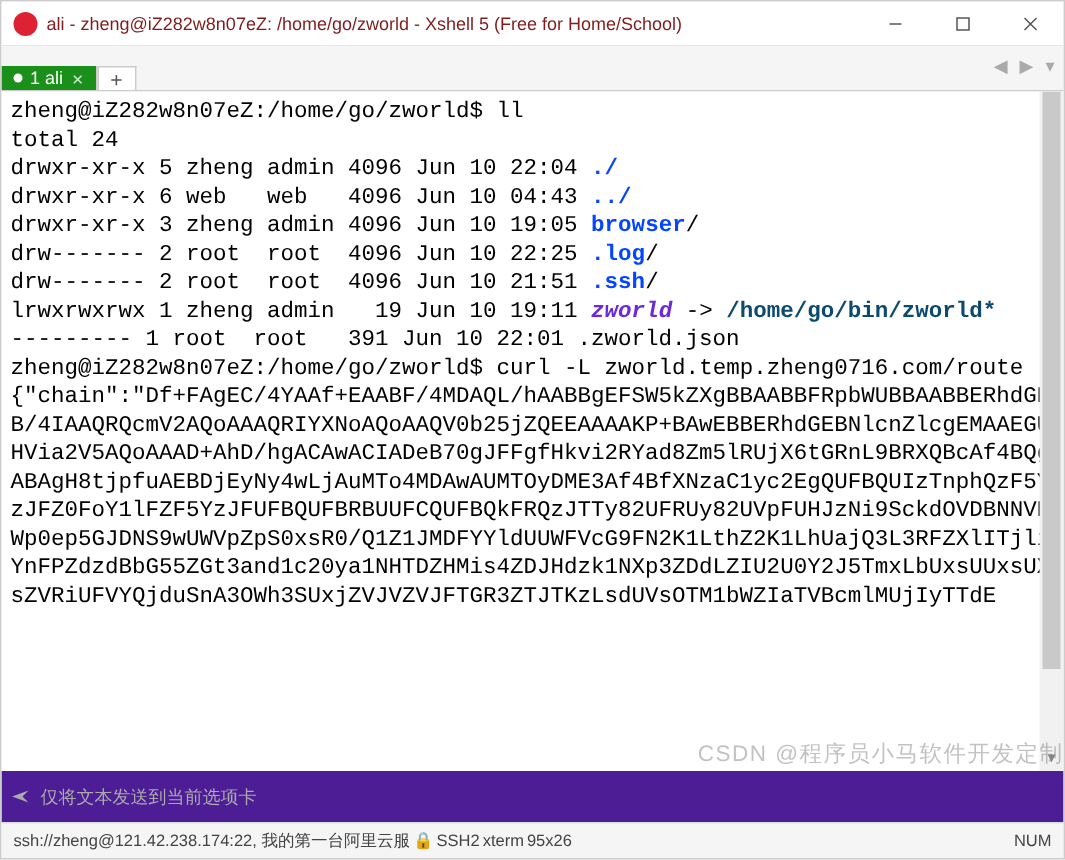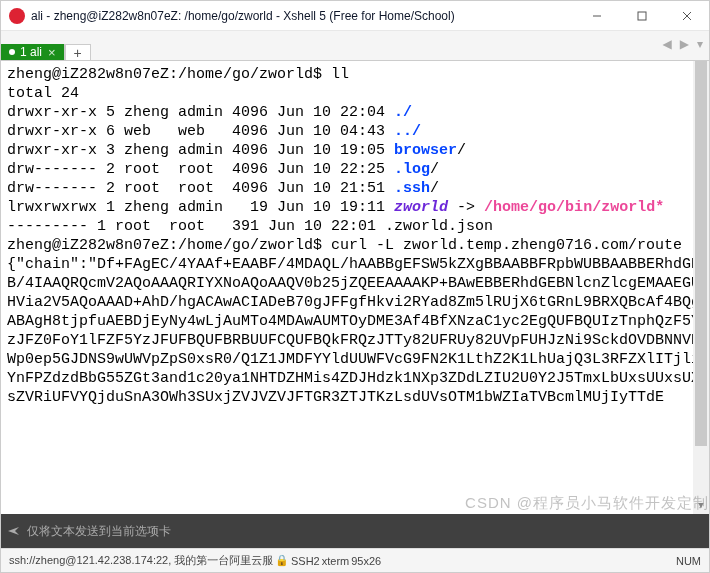--- a/index.html
+++ b/index.html
@@ -1,41 +1,41 @@
 <!DOCTYPE html>
 <html><head>
 <meta charset="utf-8">
 <style>
 * { margin:0; padding:0; box-sizing:border-box; }
 body { font-family:"Segoe UI",Tahoma,sans-serif; font-size:12px; background:#fff; width:710px; height:573px; display:flex; flex-direction:column; border:1px solid #ccc; overflow:hidden; }
 .titlebar { height:30px; background:#fff; display:flex; align-items:center; padding:0 0 0 8px; border-bottom:1px solid #e8e8e8; }
 .titlebar .app-icon { width:16px; height:16px; border-radius:50%; background:#d23; margin-right:6px; flex:0 0 auto; }
-.titlebar .title { color:#0f172a; font-size:12px; flex:1; white-space:nowrap; overflow:hidden; text-overflow:ellipsis; }
+.titlebar .title { color:#7f1d1d; font-size:12px; flex:1; white-space:nowrap; overflow:hidden; text-overflow:ellipsis; }
 .win-btns { display:flex; }
 .win-btn { width:45px; height:30px; display:flex; align-items:center; justify-content:center; color:#666; }
 .win-btn svg { width:10px; height:10px; stroke:#555; stroke-width:1; fill:none; }
 .tabbar { height:30px; background:#f5f5f5; display:flex; align-items:flex-end; border-bottom:1px solid #ccc; position:relative; }
 .tab { height:16px; display:flex; align-items:center; padding:0 8px; font-size:12px; border-right:1px solid #ccc; }
 .tab.active { background:#1a8f1a; color:#fff; }
 .tab .dot { width:6px; height:6px; border-radius:50%; background:#fff; margin-right:5px; }
 .tab .x { margin-left:6px; font-size:13px; opacity:0.8; }
 .tab.add { background:#fff; border:1px solid #ccc; border-bottom:none; width:26px; justify-content:center; font-size:14px; color:#555; }
 .tabbar .navs { position:absolute; right:6px; top:6px; display:flex; gap:8px; color:#aaa; font-size:12px; }
 .terminal { flex:1; background:#fff; color:#000; font-family:Consolas,"Courier New",monospace; font-size:15px; line-height:19px; padding:4px 6px; overflow:hidden; white-space:pre-wrap; word-break:break-all; position:relative; }
 .scrollbar { position:absolute; right:0; top:0; width:16px; height:100%; background:#f1f1f1; }
 .scrollbar .thumb { position:absolute; left:2px; right:2px; top:0; height:85%; background:#c9c9c9; }
 .scrollbar .arr { position:absolute; left:0; right:0; height:16px; display:flex; align-items:center; justify-content:center; color:#888; font-size:9px; }
 .scrollbar .arr.down { bottom:0; }
-.send { height:26px; background:#404040; color:#aaa; display:flex; align-items:center; padding:17px 6px; font-size:12px; }
+.send { height:26px; background:#4c1d95; color:#aaa; display:flex; align-items:center; padding:17px 6px; font-size:12px; }
 .send .send-icon { margin-right:6px; display:flex; }
 .status { height:24px; background:#f5f5f5; border-top:1px solid #ddd; display:flex; align-items:center; padding:0 8px; font-size:11px; color:#444; gap:2px; }
 .status .grow { flex:1; }
 .fg-blue { color:#0645ff; font-weight:bold; }
 .fg-cyan { color:#6d28d9; font-weight:bold;font-style:italic; }
-.fg-green { color:#ec4899; font-weight:bold;text-align:center; }
+.fg-green { color:#0c4a6e; font-weight:bold;text-align:center; }
 .watermark { position:absolute; right:0; bottom:2px; color:rgba(120,120,120,0.45); font-size:15px; font-family:sans-serif; pointer-events:none; letter-spacing:1px; }
 </style>
 </head>
 <body>
 
 <div class="titlebar">
   <div class="app-icon"></div>
   <div class="title">ali - zheng@iZ282w8n07eZ: /home/go/zworld - Xshell 5 (Free for Home/School)</div>
   <div class="win-btns">
     <div class="win-btn">

